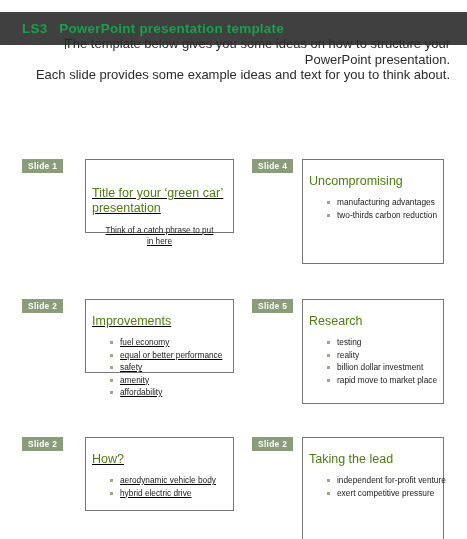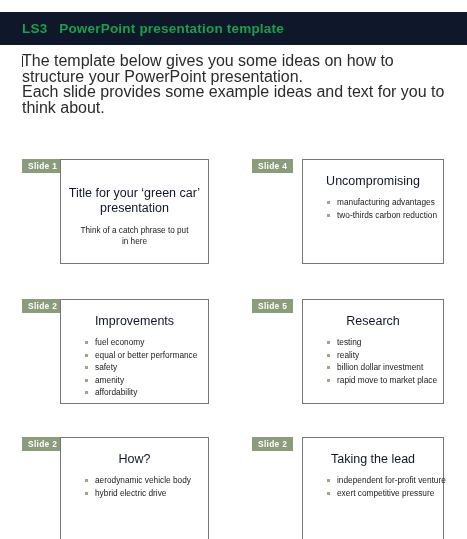--- a/index.html
+++ b/index.html
@@ -16,42 +16,43 @@
     -webkit-font-smoothing: antialiased;
   }
 
   
   .header-band {
     position: absolute;
     left: 0;
     top: 12px;
     width: 467px;
     height: 33px;
-    background: #0f172a;
+    background: #404040;
     display: flex;
     align-items: center;
   }
   .header-title {
     margin-left: 22px;
     font-size: 13.5px;
     font-weight: bold;
     color: #18a04a;
     letter-spacing: 0.2px;
     white-space: pre;
   }
 
   
   .intro {
     position: absolute;
     left: 22px;
-    top: 53px;
+    top: 36px;
     width: 428px;
-    font-size: 16px;
+    font-size: 13px;
     line-height: 15.5px;
     color: #2b2b2b;
+    text-align: right;
   }
   .caret {
     display: inline-block;
     width: 1px;
     height: 11px;
     background: #2b2b2b;
     vertical-align: -1px;
     margin-right: -1px;
   }
 
@@ -80,26 +81,26 @@
     line-height: 10px;
     white-space: nowrap;
   }
   .slide-box {
     position: absolute;
     top: 0;
     border: 1px solid #767676;
     background: #ffffff;
     box-sizing: border-box;
   }
-  .slide-box-left  { left: 38px;  width: 149px; height: 105px; }
+  .slide-box-left  { left: 63px;  width: 149px; height: 74px; text-decoration: underline; }
   .slide-box-right { left: 50px;  width: 142px; height: 105px; }
 
   .slide-title {
-    text-align: center;
-    color: #0f172a;
+    text-align: left;
+    color: #4d7c0f;
     font-size: 12.5px;
     line-height: 15px;
     margin-top: 14px;
     padding: 0 6px;
   }
   .slide-title.big {
     font-size: 12.5px;
     margin-top: 26px;
   }
   .slide-subtitle {

